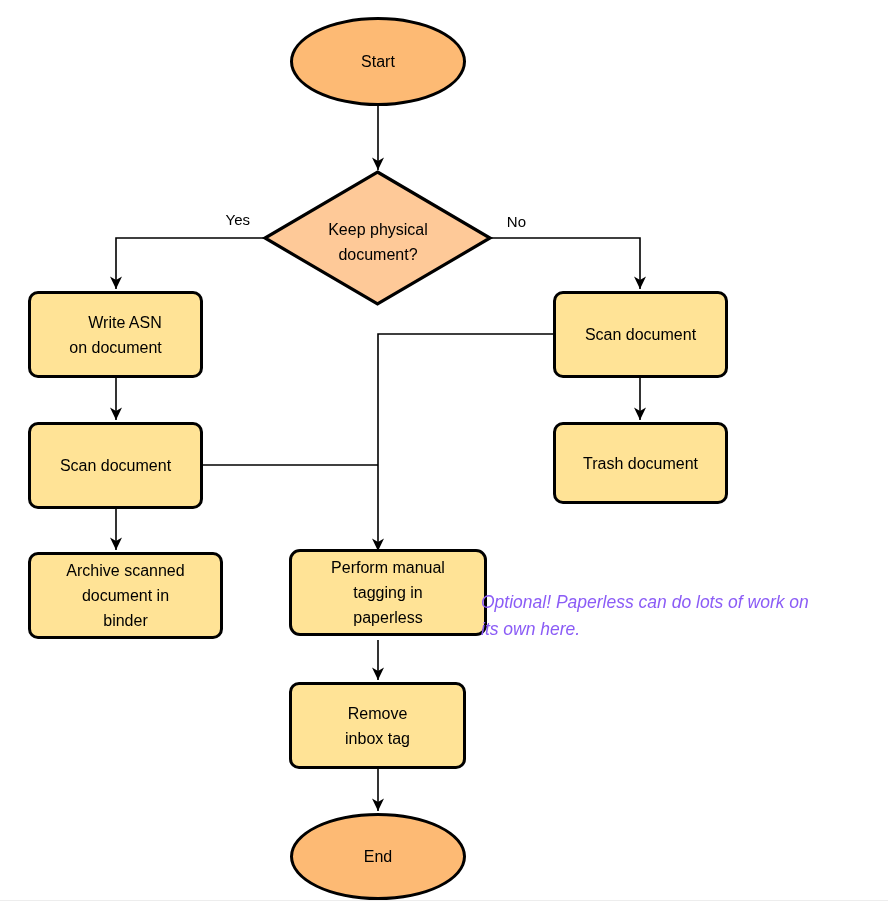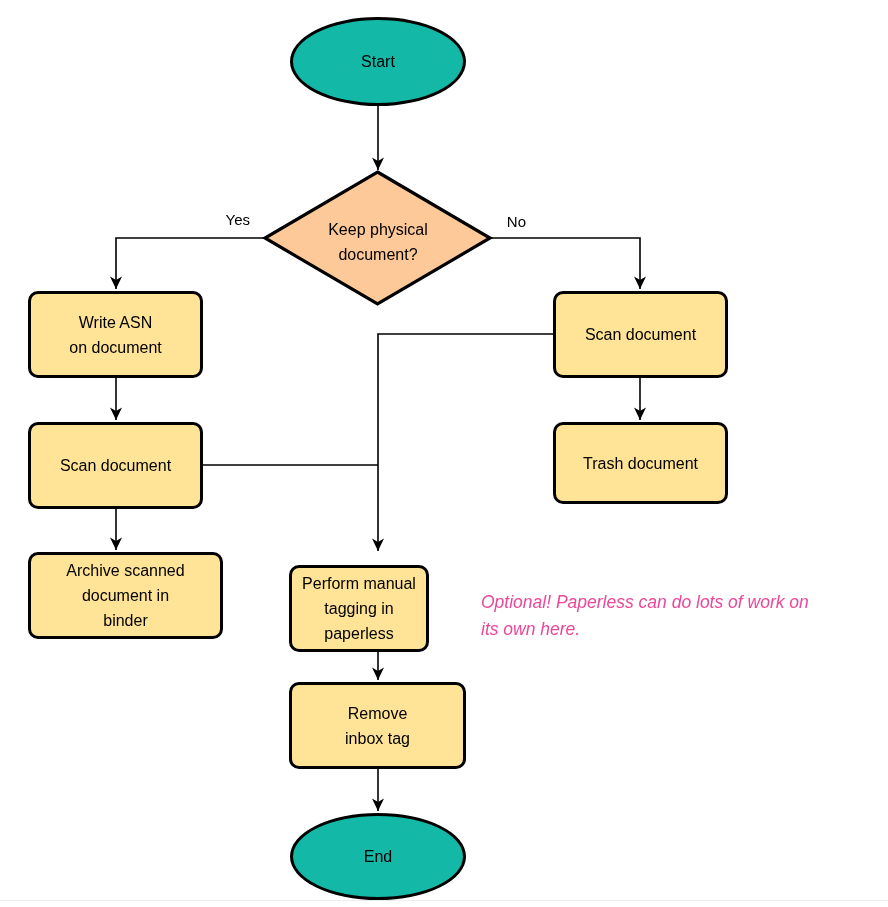--- a/index.html
+++ b/index.html
@@ -23,21 +23,21 @@
     font-size: 16px;
     line-height: 25px;
   }
   .node span { white-space: pre-line; }
   .process {
     background: #ffe396;
     border: 3px solid #000000;
     border-radius: 10px;
   }
   .terminal {
-    background: #14b8a6;
+    background: #fdba74;
     border: 3px solid #000000;
     border-radius: 50%;
   }
   .decision-label {
     position: absolute;
     box-sizing: border-box;
     display: flex;
     align-items: center;
     justify-content: center;
     text-align: center;
@@ -52,21 +52,21 @@
   }
   .note {
     position: absolute;
     left: 481px;
     top: 589px;
     width: 400px;
     font-style: italic;
     font-size: 17.5px;
     line-height: 27px;
     white-space: pre-line;
-    color: #ec4899;
+    color: #8b5cf6;
   }
   .bottom-divider {
     position: absolute;
     left: 0;
     top: 900px;
     width: 888px;
     height: 1px;
     background: #ededed;
   }
 </style>
@@ -101,41 +101,41 @@
   </div>
 
   <div class="decision-label" style="left:278px; top:212px; width:200px; height:60px;text-align:center;">
     <span>Keep physical
 document?</span>
   </div>
 
   <span class="edge-label" style="left:206px; top:211px; width:44px;">Yes</span>
   <span class="edge-label" style="left:490px; top:213px; width:36px;">No</span>
 
-  <div class="node process" style="left:28px; top:291px; width:175px; height:87px;">
+  <div class="node process" style="left:28px; top:291px; width:175px; height:87px;text-align:right;">
     <span>Write ASN
 on document</span>
   </div>
   <div class="node process" style="left:28px; top:422px; width:175px; height:87px;">
     <span>Scan document</span>
   </div>
   <div class="node process" style="left:28px; top:552px; width:195px; height:87px;">
     <span>Archive scanned
 document in
 binder</span>
   </div>
 
   <div class="node process" style="left:553px; top:291px; width:175px; height:87px;">
     <span>Scan document</span>
   </div>
   <div class="node process" style="left:553px; top:422px; width:175px; height:82px;">
     <span>Trash document</span>
   </div>
 
-  <div class="node process" style="left:289px; top:565px; width:140px; height:87px;">
+  <div class="node process" style="left:289px; top:549px; width:198px; height:87px;border-radius:11px;">
     <span>Perform manual
 tagging in
 paperless</span>
   </div>
   <div class="node terminal" style="left:290px; top:813px; width:176px; height:87px;">
     <span>End</span>
   </div>
 
   <div class="node process" style="left:289px; top:682px; width:177px; height:87px;">
     <span>Remove

